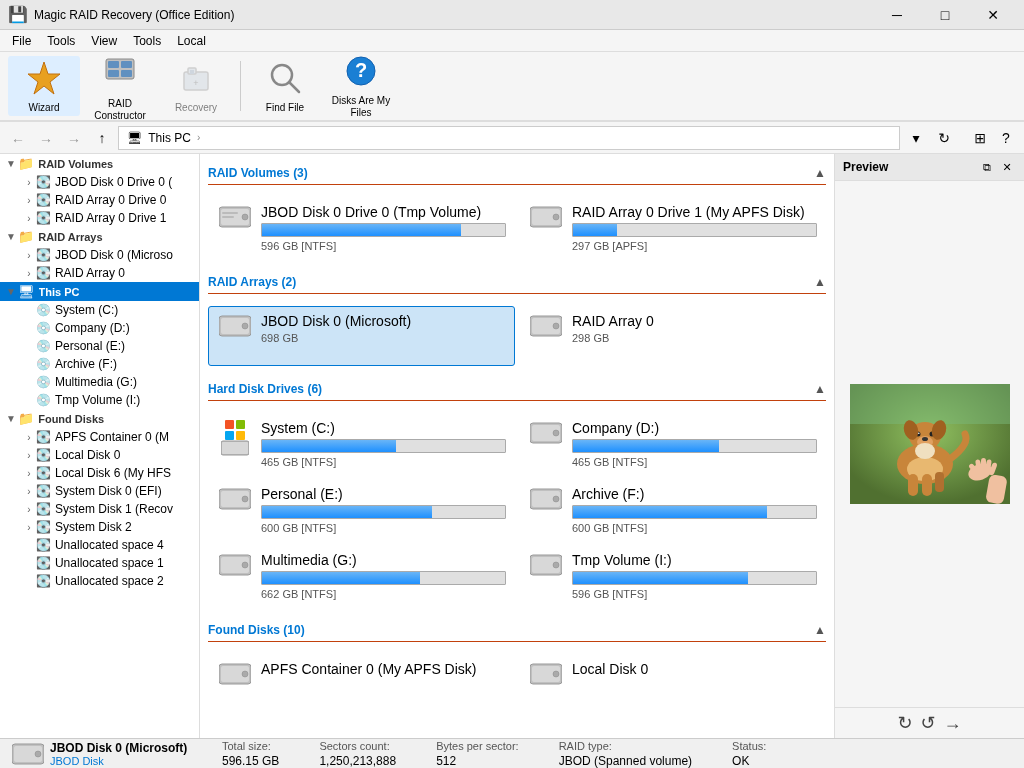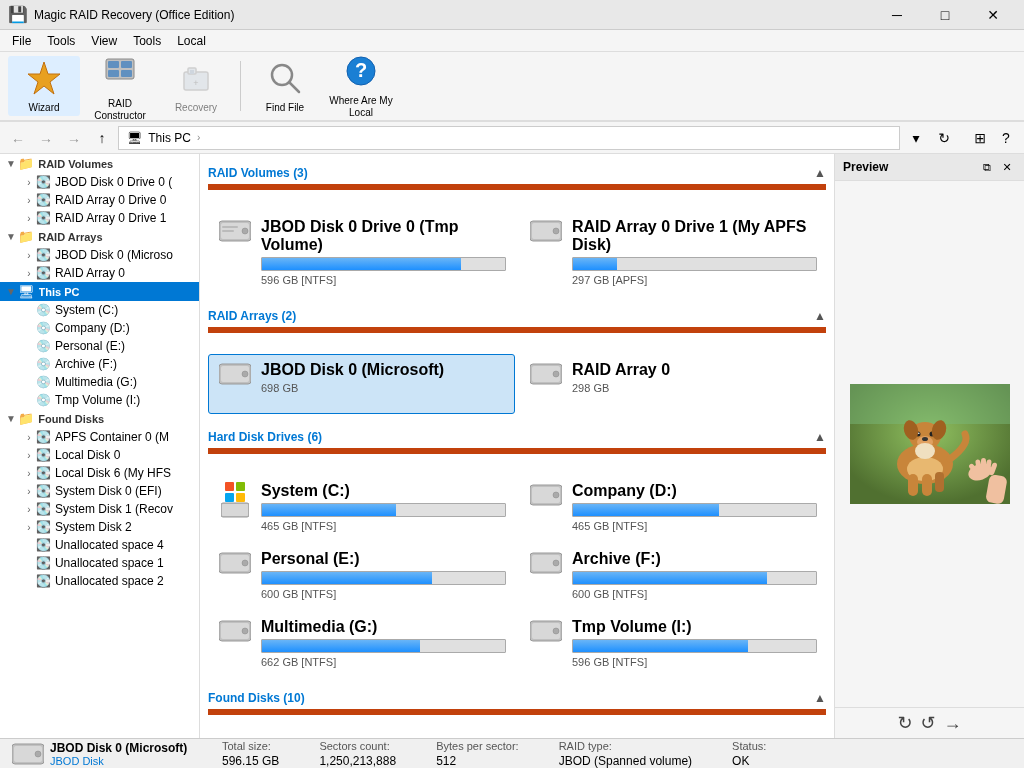--- a/index.html
+++ b/index.html
@@ -47,34 +47,34 @@
     #center-panel { flex: 1; display: flex; flex-direction: column; overflow: hidden; }
     
     
     #tabs { background: #f0f0f0; border-bottom: 1px solid #ccc; display: flex; align-items: flex-end; padding: 0 8px; height: 28px; }
     .tab { padding: 4px 16px; border: 1px solid #ccc; border-bottom: none; background: #e0e0e0; cursor: pointer; font-size: 12px; margin-right: 2px; border-radius: 3px 3px 0 0; }
     .tab.active { background: white; border-bottom: 1px solid white; margin-bottom: -1px; z-index: 1; }
     
     
     #drive-content { flex: 1; overflow-y: auto; background: white; padding: 8px; }
     
-    .section-header { display: flex; align-items: center; justify-content: space-between; padding: 4px 0; margin-bottom: 21px; border-bottom: 6px solid #c2410c; }
+    .section-header { display: flex; align-items: center; justify-content: space-between; padding: 4px 0; margin-bottom: 12px; border-bottom: 1px solid #c2410c; }
     .section-title { font-weight: bold; font-size: 12px; color: #0078d4; }
     .section-collapse { background: none; border: none; cursor: pointer; font-size: 12px; color: #555; }
     
     .drives-grid { display: grid; grid-template-columns: 1fr 1fr; gap: 4px; margin-bottom: 12px; }
     
     .drive-item { display: flex; align-items: flex-start; padding: 6px 8px; cursor: pointer; border: 1px solid transparent; border-radius: 3px; min-height: 60px; }
     .drive-item.selected { background: #cce4f7; border-color: #0078d4; }
     
     .drive-icon-area { width: 36px; flex-shrink: 0; display: flex; align-items: center; justify-content: center; margin-right: 8px; }
     .drive-icon-area.windows { position: relative; }
     
     .drive-details { flex: 1; }
-    .drive-name { font-size: 16px; font-weight: 700; margin-bottom: 3px; }
+    .drive-name { font-size: 14px; font-weight: 400; margin-bottom: 3px; }
     
     .progress-bar { height: 14px; background: #e0e0e0; border: 1px solid #aaa; border-radius: 1px; overflow: hidden; margin-bottom: 3px; }
     .progress-fill { height: 100%; background: linear-gradient(to bottom, #69b5f7, #1e90ff); }
     
     .drive-size { font-size: 11px; color: #555; }
     
     
     #right-panel { width: 190px; background: #f5f5f5; border-left: 1px solid #ddd; display: flex; flex-direction: column; }
     #preview-header { padding: 4px 8px; font-weight: bold; font-size: 12px; border-bottom: 1px solid #ddd; background: #e8e8e8; display: flex; align-items: center; justify-content: space-between; }
     #preview-content { flex: 1; display: flex; align-items: center; justify-content: center; }
@@ -163,21 +163,21 @@
     </span>
     <span style="font-size:10px;">Find File</span>
   </button>
   <button class="toolbar-btn">
     <span>
       <svg width="36" height="36" viewBox="0 0 36 36">
         <circle cx="18" cy="18" r="14" fill="#1a7fd4" stroke="#1060b0" stroke-width="1"></circle>
         <text x="18" y="24" text-anchor="middle" font-size="20" fill="white" font-weight="bold">?</text>
       </svg>
     </span>
-    <span style="font-size:10px; text-align:center; line-height:1.2;">Where Are My Local</span>
+    <span style="font-size:10px; text-align:center; line-height:1.2;">Disks Are My Files</span>
   </button>
 </div>
 
 <div id="addressbar">
   <button class="nav-btn disabled">←</button>
   <button class="nav-btn disabled">→</button>
   <button class="nav-btn disabled">→</button>
   <button class="nav-btn">↑</button>
   <div id="address-path">
     <span>🖥</span>

